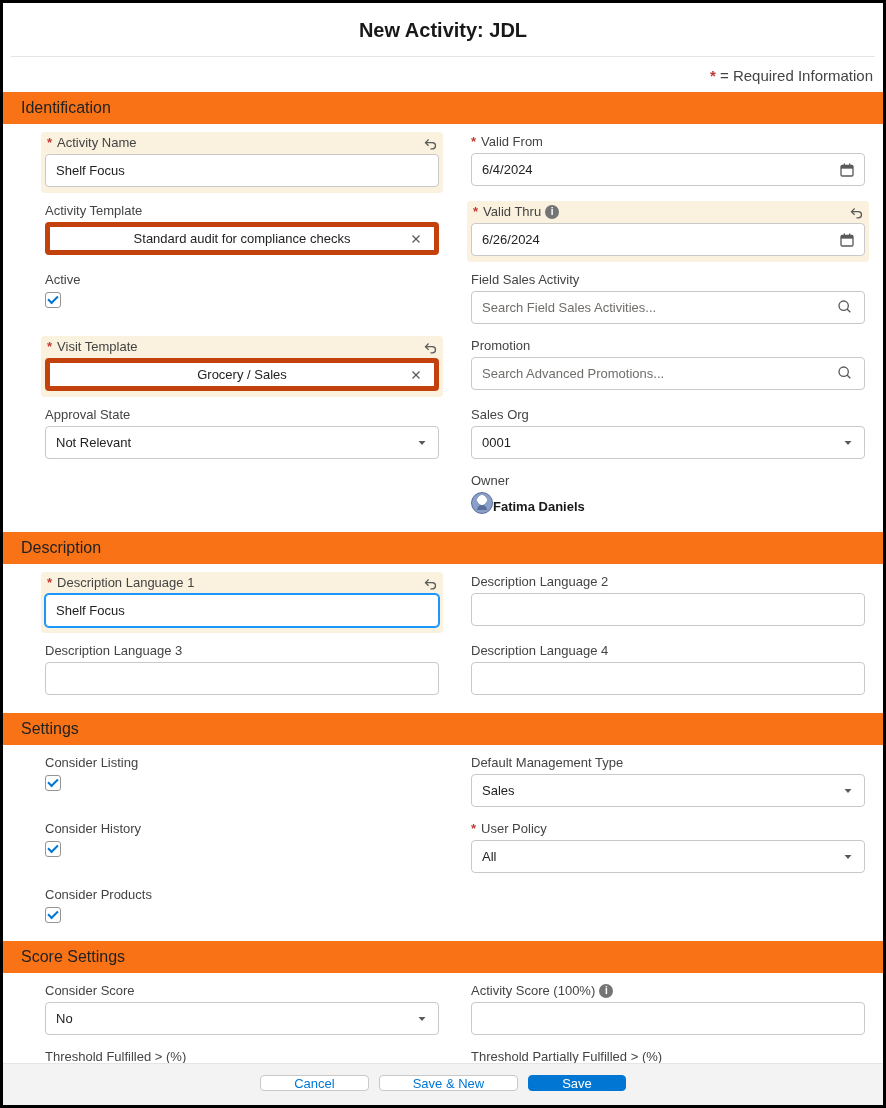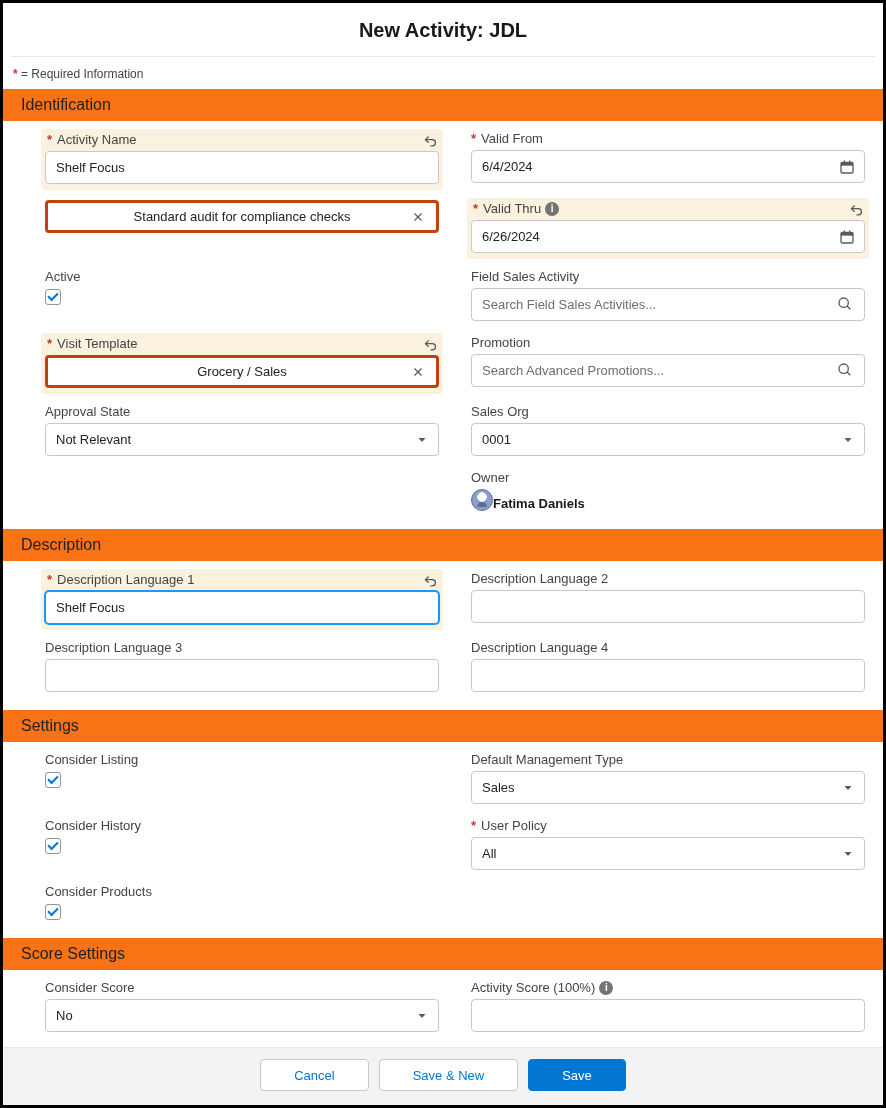--- a/index.html
+++ b/index.html
@@ -13,21 +13,22 @@
     border: 3px solid #000;
   }
   .dialog-title {
     text-align: center;
     font-size: 20px;
     font-weight: 600;
     padding: 16px 0 14px;
   }
   .hr { height: 1px; background: #e5e5e5; margin: 0 8px; }
   .required-info {
-    font-size: 12px;
+    text-align: right;
+    font-size: 15px;
     padding: 10px 10px 8px;
     color: #444;
   }
   .required-info .star { color: #c23934; font-weight: bold; }
   .section-header {
     background: #f97316;
     font-size: 16px;
     font-weight: 500;
     padding: 7px 18px;
     color: #222;
@@ -80,21 +81,21 @@
     margin: 2px -4px;
   }
   .highlight .field-label { padding: 0 2px; }
   .select {
     justify-content: space-between;
     cursor: pointer;
   }
   .lookup-pill {
     width: 100%;
     height: 33px;
-    border: 3px solid #c2410c;
+    border: 5px solid #c2410c;
     border-radius: 4px;
     background: #fff;
     display: flex;
     align-items: center;
     justify-content: center;
     position: relative;
     padding: 0 30px;
   }
   .lookup-pill .pill-text { font-size: 13px; color: #222; }
   .lookup-pill .clear-x {
@@ -159,21 +160,21 @@
   }
   .footer {
     position: absolute;
     left: 3px; right: 3px; bottom: 3px;
     background: #f3f3f3;
     border-top: 1px solid #e5e5e5;
     padding: 11px 0 14px;
     display: flex; justify-content: center; gap: 10px;
   }
   .btn {
-    height: 32px; padding: 0 33px;
+    height: 16px; padding: 0 33px;
     border-radius: 4px;
     font-size: 13px;
     cursor: pointer;
     border: 1px solid #c9c9c9;
     background: #fff;
     color: #0176d3;
   }
   .btn.primary {
     background: #0176d3; color: #fff; border-color: #0176d3;
     font-weight: 500;
@@ -221,20 +222,21 @@
             <rect x="3" y="5" width="18" height="16" rx="2" fill="none" stroke="#5a5a5a" stroke-width="2"></rect>
             <rect x="3" y="5" width="18" height="5" fill="#5a5a5a"></rect>
             <rect x="7" y="2" width="2" height="5" rx="1"></rect>
             <rect x="15" y="2" width="2" height="5" rx="1"></rect>
           </svg>
       </span>
     </div>
   </div>
 
   <div class="field">
+    <div class="field-label">Activity Template</div>
     <div class="lookup-pill">
       <span class="pill-text">Standard audit for compliance checks</span>
       <span class="clear-x">
         <svg width="12" height="12" viewBox="0 0 24 24" stroke="#5a5a5a" stroke-width="2.5">
             <line x1="5" y1="5" x2="19" y2="19"></line>
             <line x1="19" y1="5" x2="5" y2="19"></line>
           </svg>
       </span>
     </div>
   </div>

